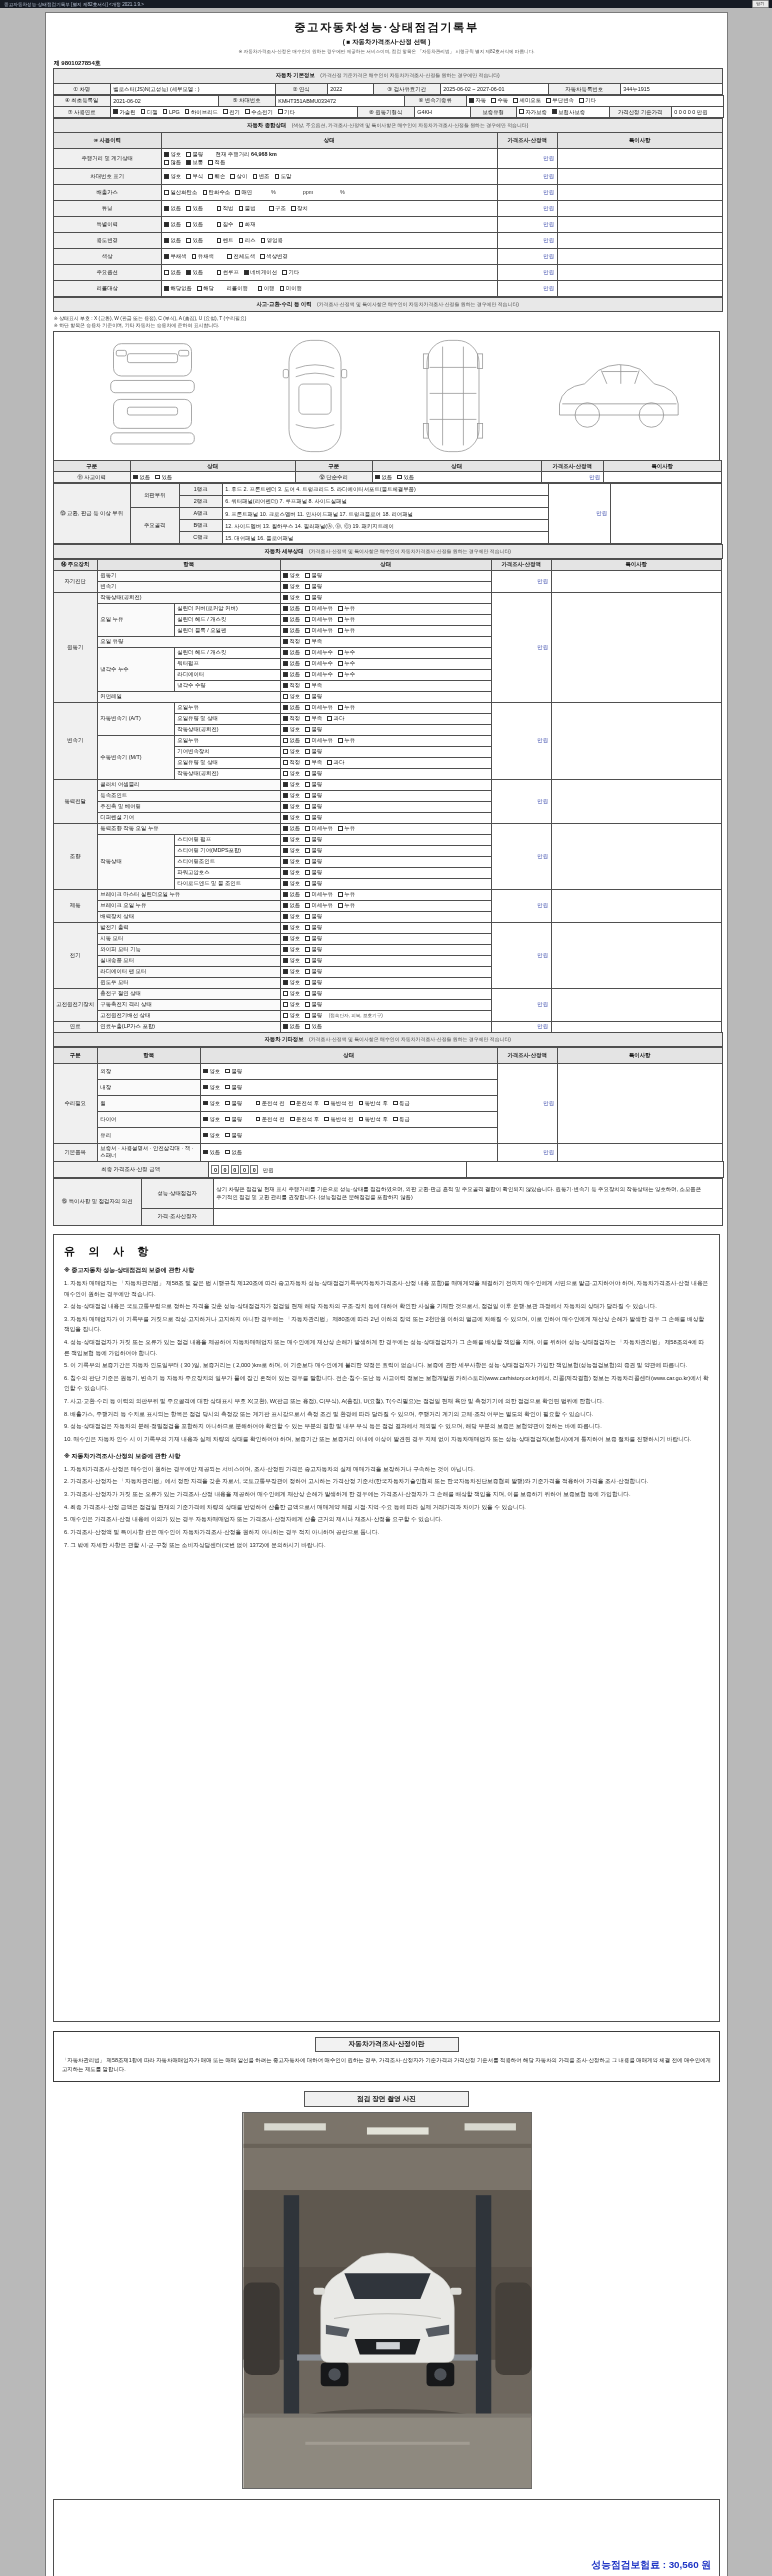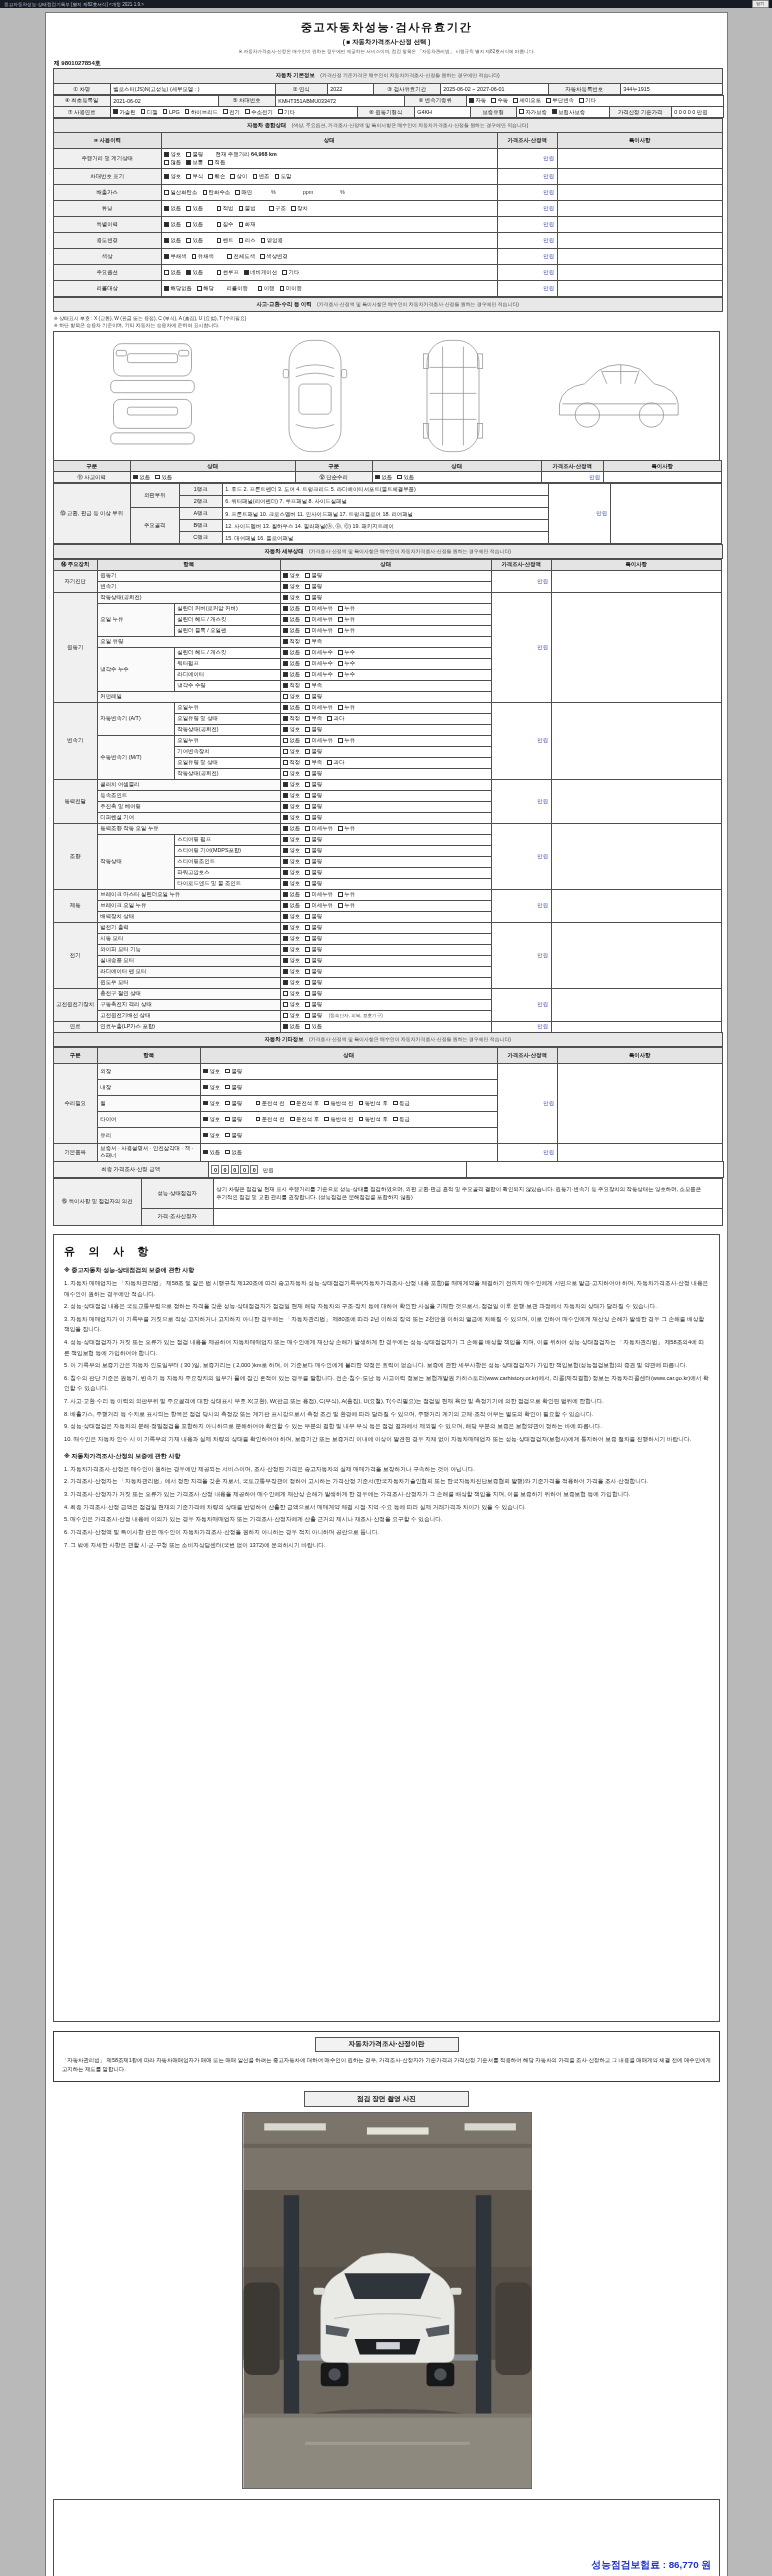--- a/index.html
+++ b/index.html
@@ -75,21 +75,21 @@
 <body>
 
 <div class="topbar">
   <span>중고자동차성능·상태점검기록부 [별지 제82호서식] &lt;개정 2021.1.9.&gt;</span>
   <span class="chromebtn">닫기</span>
 </div>
 
 <div class="sheet">
 
   <div>
-    <div class="doc-title">중고자동차성능·검사유효기간</div>
+    <div class="doc-title">중고자동차성능·상태점검기록부</div>
     <div class="doc-subtitle">( ■ 자동차가격조사·산정 선택 )</div>
     <div class="doc-note">※ 자동차가격조사·산정은 매수인이 원하는 경우에만 제공하는 서비스이며, 점검 항목은 「자동차관리법」 시행규칙 별지 제82호서식에 따릅니다.</div>
     <div class="doc-no">제 9801027854호</div>
   </div>
 
   <div id="sec-basic">
       <table class="f">
         <colgroup>
           <col style="width: 669px;">
         </colgroup>
@@ -794,18 +794,18 @@
         <rect x="136" y="340" width="22" height="14" rx="4" fill="#ddddd8"></rect>
         <rect x="402" y="340" width="22" height="14" rx="4" fill="#ddddd8"></rect>
         <rect x="0" y="590" width="560" height="140" fill="#8e897f"></rect>
         <rect x="0" y="585" width="560" height="8" fill="#7d7870"></rect>
         <rect x="120" y="640" width="320" height="6" fill="#a19c92"></rect>
       </svg>
     </div>
   </div>
 
   <div class="sign-box">
-    <div class="premium">성능점검보험료 : 86,770 원</div>
+    <div class="premium">성능점검보험료 : 30,560 원</div>
   </div>
 
   <div class="footnote">* 「자동차관리법」 제58조 및 같은 법 시행규칙 제120조에 따라 작성·교부되는 서식입니다.</div>
 </div>
 
 
 </body></html>

